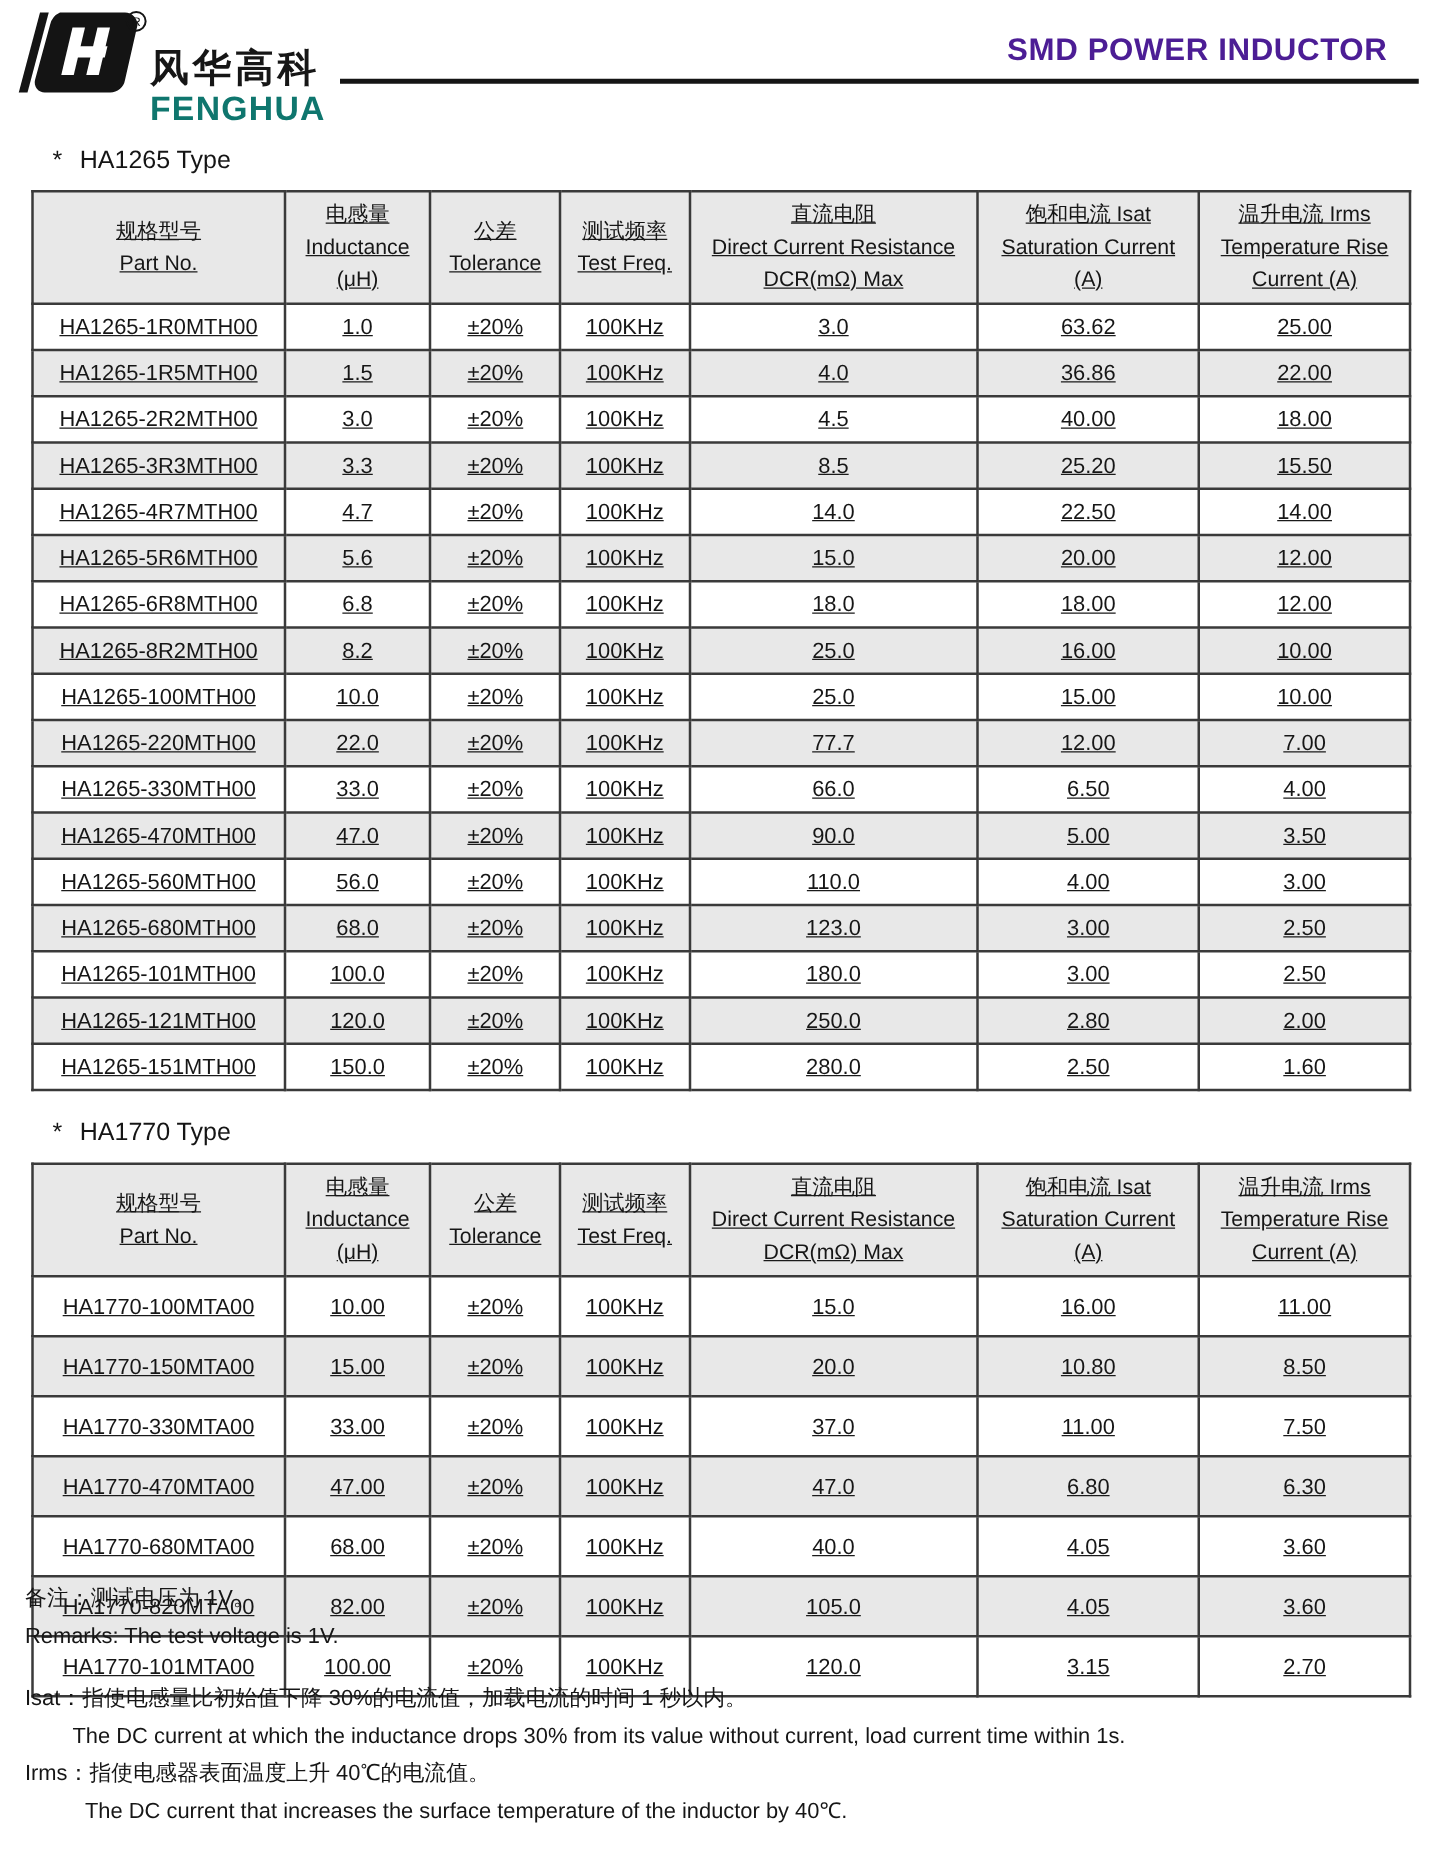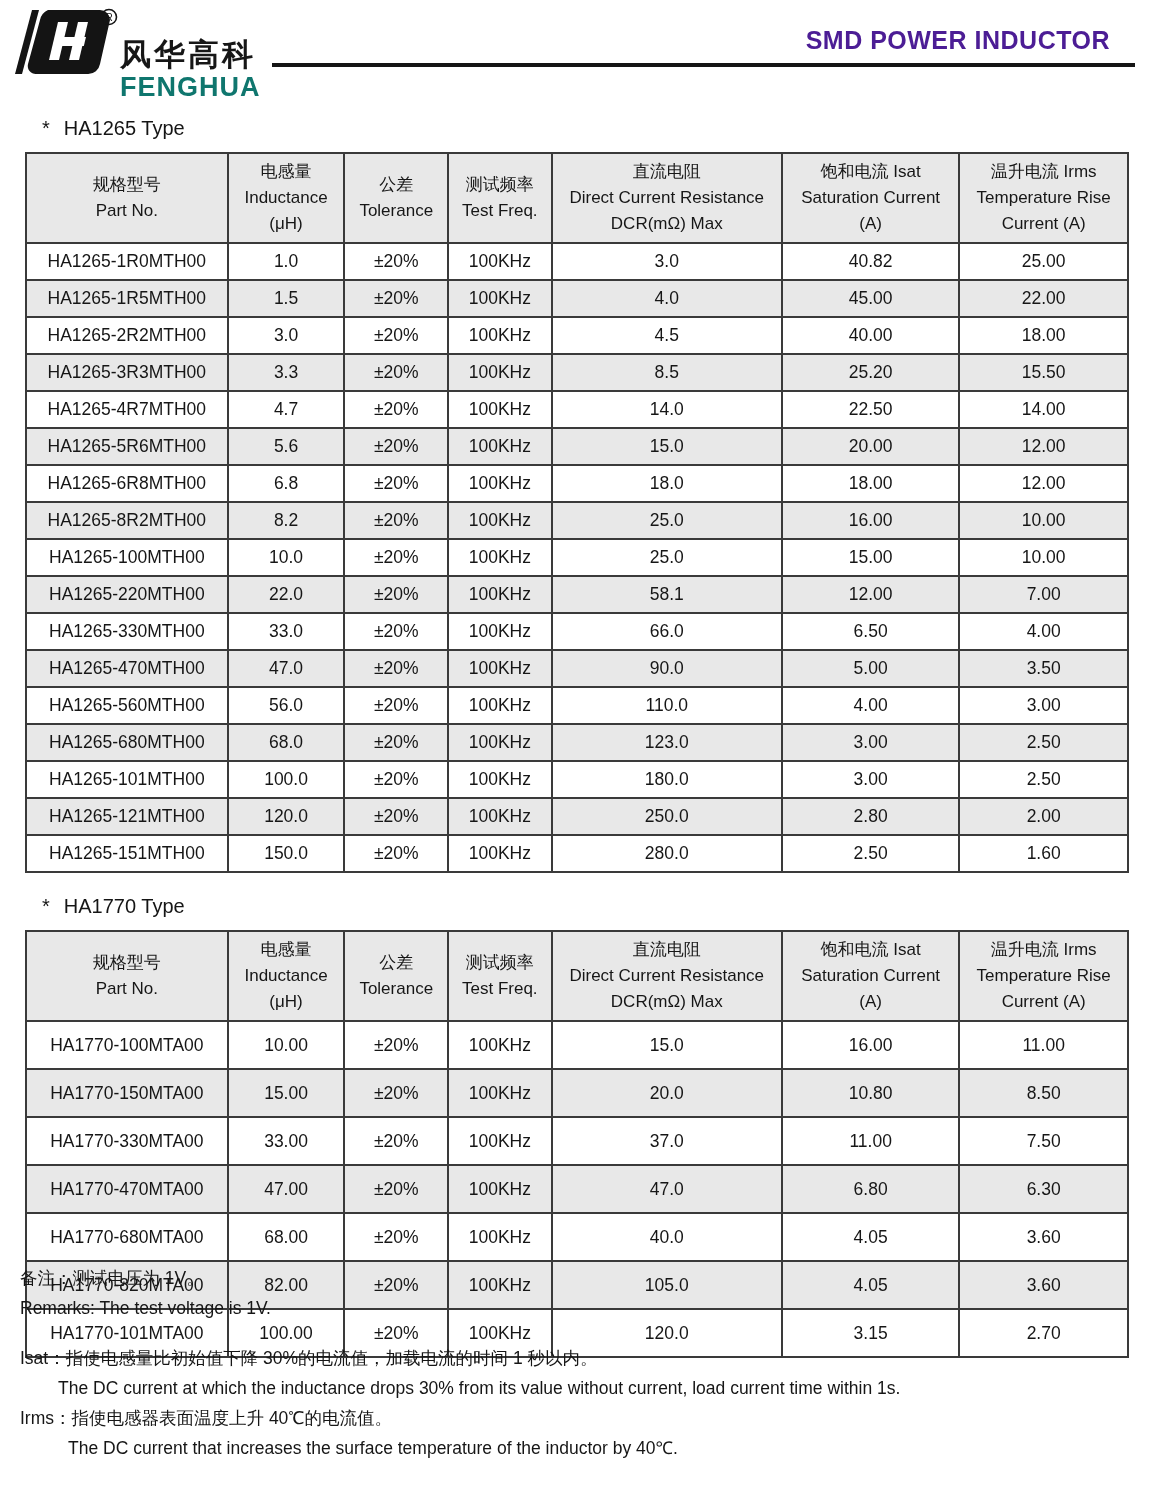--- a/index.html
+++ b/index.html
@@ -21,21 +21,21 @@
   
   .section-title { position:absolute; left:42px; font-size:20px; font-weight:400; color:#151515; }
   .section-title .bullet { display:inline-block; margin-right:14px; }
   #section-1 { top:117px; }
   #section-2 { top:895px; }
 
   
   .tbl-wrap { position:absolute; left:25px; width:1104px; }
   #tbl1-wrap { top:152px; }
   #tbl2-wrap { top:930px; }
-  table { width:100%; border-collapse:collapse; table-layout:fixed; }
+  table { width:100%; border-collapse:collapse; table-layout:fixed;text-decoration:underline; }
   th, td { border:2px solid #3a3a3a; text-align:center; vertical-align:middle; }
   thead th { background:#e8e8e8; font-weight:400; height:90px; font-size:17px; padding:2px 4px; color:#161616; }
   thead .hline { line-height:26px; white-space:nowrap; }
   tbody td { height:37px; font-size:17.5px; color:#161616; padding:0 4px; }
   #tbl2 tbody td { height:48px; }
   tbody tr:nth-child(even) td { background:#e8e8e8; }
   col.c0{width:18.3%} col.c1{width:10.6%} col.c2{width:9.4%} col.c3{width:9.4%}
   col.c4{width:20.9%} col.c5{width:16.1%} col.c6{width:15.3%}
 
   
@@ -122,30 +122,30 @@
             </th>
           </tr>
         </thead>
         <tbody>
           <tr>
             <td>HA1265-1R0MTH00</td>
             <td>1.0</td>
             <td>±20%</td>
             <td>100KHz</td>
             <td>3.0</td>
-            <td>40.82</td>
+            <td>63.62</td>
             <td>25.00</td>
           </tr>
           <tr>
             <td>HA1265-1R5MTH00</td>
             <td>1.5</td>
             <td>±20%</td>
             <td>100KHz</td>
             <td>4.0</td>
-            <td>45.00</td>
+            <td>36.86</td>
             <td>22.00</td>
           </tr>
           <tr>
             <td>HA1265-2R2MTH00</td>
             <td>3.0</td>
             <td>±20%</td>
             <td>100KHz</td>
             <td>4.5</td>
             <td>40.00</td>
             <td>18.00</td>
@@ -202,21 +202,21 @@
             <td>100KHz</td>
             <td>25.0</td>
             <td>15.00</td>
             <td>10.00</td>
           </tr>
           <tr>
             <td>HA1265-220MTH00</td>
             <td>22.0</td>
             <td>±20%</td>
             <td>100KHz</td>
-            <td>58.1</td>
+            <td>77.7</td>
             <td>12.00</td>
             <td>7.00</td>
           </tr>
           <tr>
             <td>HA1265-330MTH00</td>
             <td>33.0</td>
             <td>±20%</td>
             <td>100KHz</td>
             <td>66.0</td>
             <td>6.50</td>

